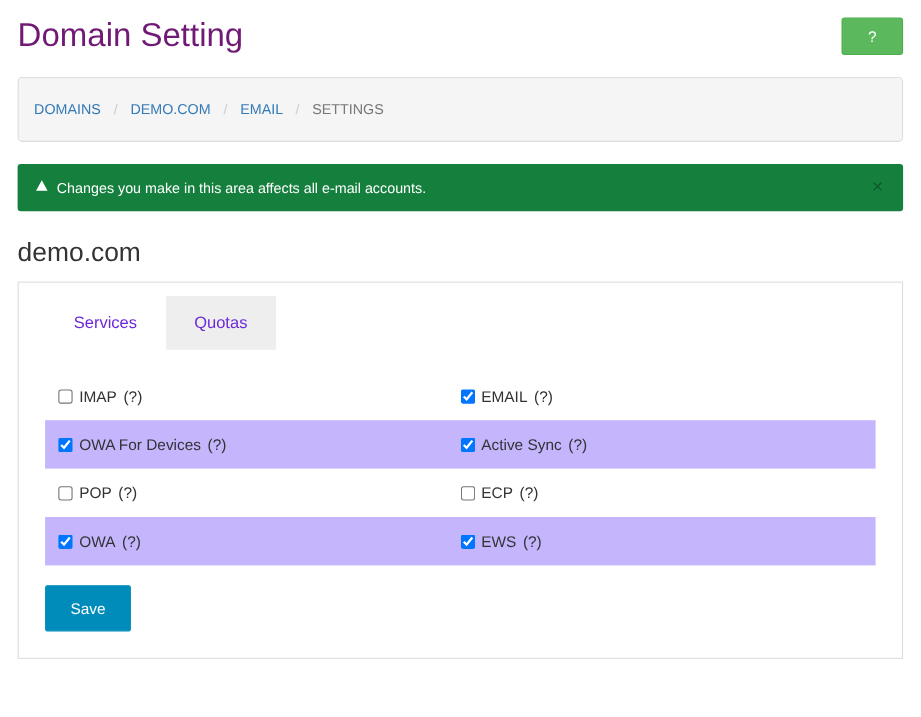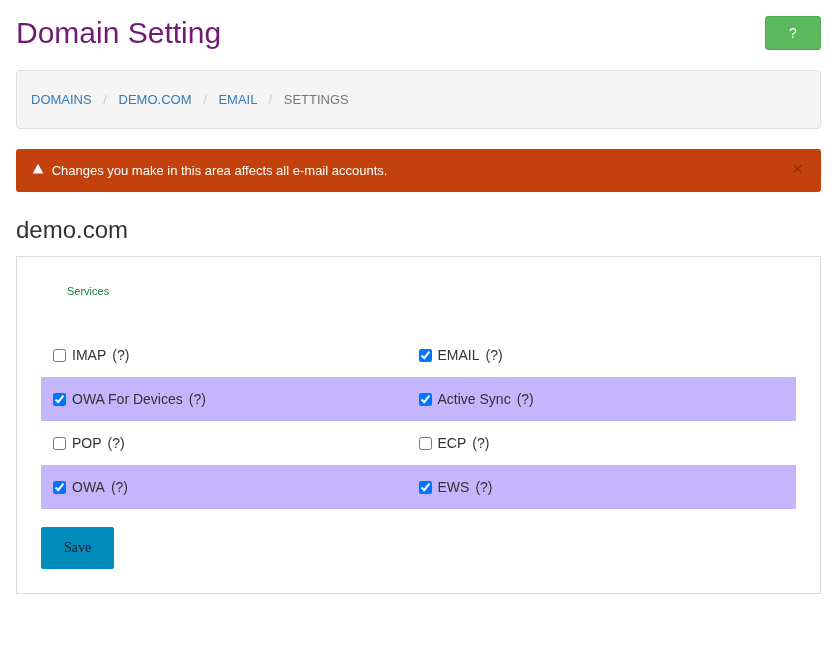--- a/index.html
+++ b/index.html
@@ -50,21 +50,21 @@
   }
   .breadcrumb .sep {
     color: #ccc;
     padding: 0 8px;
   }
   .breadcrumb .active {
     color: #777;
     text-transform: uppercase;
   }
   .alert {
-    background: #c2410c;
+    background: #15803d;
     color: #fff;
     border-radius: 3px;
     padding: 14px 16px;
     margin-bottom: 24px;
     position: relative;
     font-weight: 500;
     font-size: 13px;
   }
   .alert .close {
     position: absolute;
@@ -92,22 +92,22 @@
     padding: 12px 24px 24px 24px;
   }
   .tabs {
     display: flex;
     margin-bottom: 20px;
   }
   .tab {
     padding: 16px 26px;
     background: #eee;
     cursor: pointer;
-    font-size: 11px;
-    color: #15803d;
+    font-size: 15px;
+    color: #6d28d9;
   }
   .tab.active {
     background: #fff;
   }
   .grid {
     display: grid;
     grid-template-columns: 1fr 1fr;
   }
   .row {
     grid-column: 1 / 3;
@@ -129,27 +129,26 @@
     width: 13px;
     height: 13px;
     margin: 0;
   }
   .help-q {
     color: #333;
   }
   .save-btn {
     margin-top: 18px;
     background: #008cba;
-    color: #0f172a;
+    color: #ffffff;
     border: 1px solid #008cba;
     border-radius: 2px;
     padding: 12px 22px;
     font-size: 14px;
     cursor: pointer;
-    font-family: Liberation Serif, serif;
   }
 </style>
 </head>
 <body>
 
 <div class="header-row">
   <h1 class="page-title">Domain Setting</h1>
   <button class="help-btn">?</button>
 </div>
 
@@ -174,20 +173,21 @@
     <span>×</span>
   </button>
 </div>
 
 <h2 class="domain-name">demo.com</h2>
 
 <div class="panel">
 
   <div class="tabs">
     <div class="tab active">Services</div>
+    <div class="tab">Quotas</div>
   </div>
 
   <div class="grid">
 
     <div class="row">
       <label class="cell">
         <input type="checkbox" style="">
         <span>IMAP</span>
         <span class="help-q">(?)</span>
       </label>

